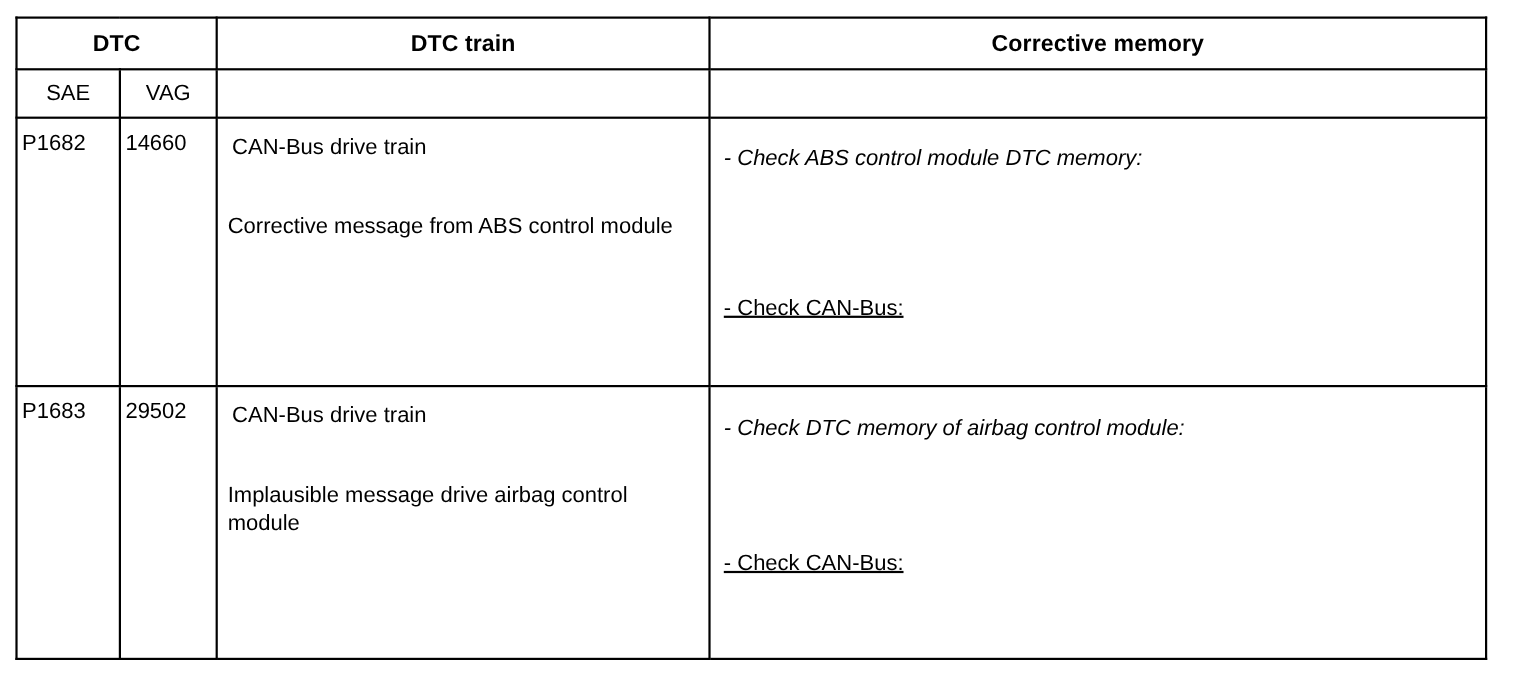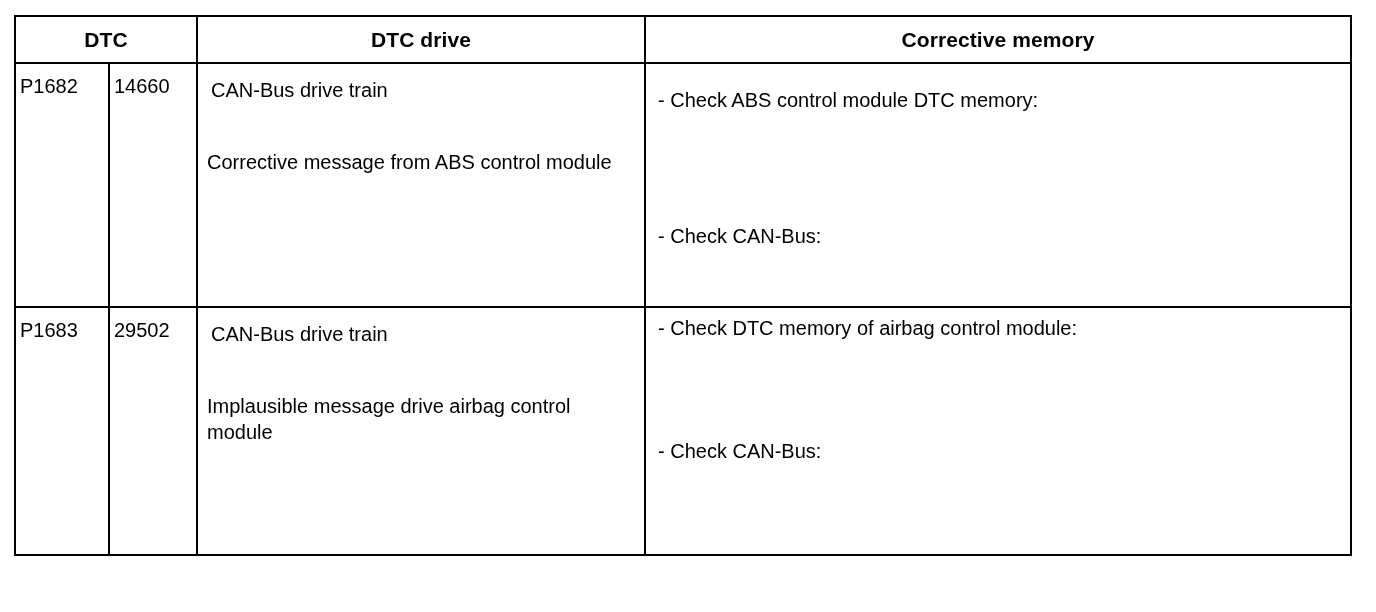--- a/index.html
+++ b/index.html
@@ -99,24 +99,24 @@
     padding: 0 10px 0 12px;
     position: relative;
     height: 100%;
   }
   .corr-item {
     font-size: 20px;
     line-height: 26px;
     margin: 0;
     white-space: nowrap;
   }
-  .corr-1 { margin-top: 23px; }
-  .corr-2 { margin-top: 110px; }
-
-  .row-2 .corr-1 { margin-top: 7px; }
+  .corr-1 { margin-top: 23px; font-style: italic; }
+  .corr-2 { margin-top: 110px; text-decoration: underline; }
+
+  .row-2 .corr-1 { margin-top: 24px; }
   .row-2 .corr-2 { margin-top: 97px; }
 </style>
 </head>
 <body>
 
 <div id="page">
 
   <table class="dtc-table">
     <colgroup>
       <col class="c-sae">
@@ -124,27 +124,41 @@
       <col class="c-text">
       <col class="c-corr">
     </colgroup>
     <tbody>
 
       <tr class="hdr-main">
         <td colspan="2">
           <span class="hdr-label">DTC</span>
         </td>
         <td>
-          <span class="hdr-label">DTC drive</span>
+          <span class="hdr-label">DTC train</span>
         </td>
         <td>
           <span class="hdr-label">Corrective memory</span>
         </td>
       </tr>
 
+      <tr class="hdr-sub">
+        <td>
+          <span class="hdr-label">SAE</span>
+        </td>
+        <td>
+          <span class="hdr-label">VAG</span>
+        </td>
+        <td>
+          <span class="hdr-label"></span>
+        </td>
+        <td>
+          <span class="hdr-label"></span>
+        </td>
+      </tr>
 
       <tr class="data-row row-1">
         <td>
           <div class="cell-code">P1682</div>
         </td>
         <td>
           <div class="cell-code">14660</div>
         </td>
         <td>
           <div class="cell-text">

